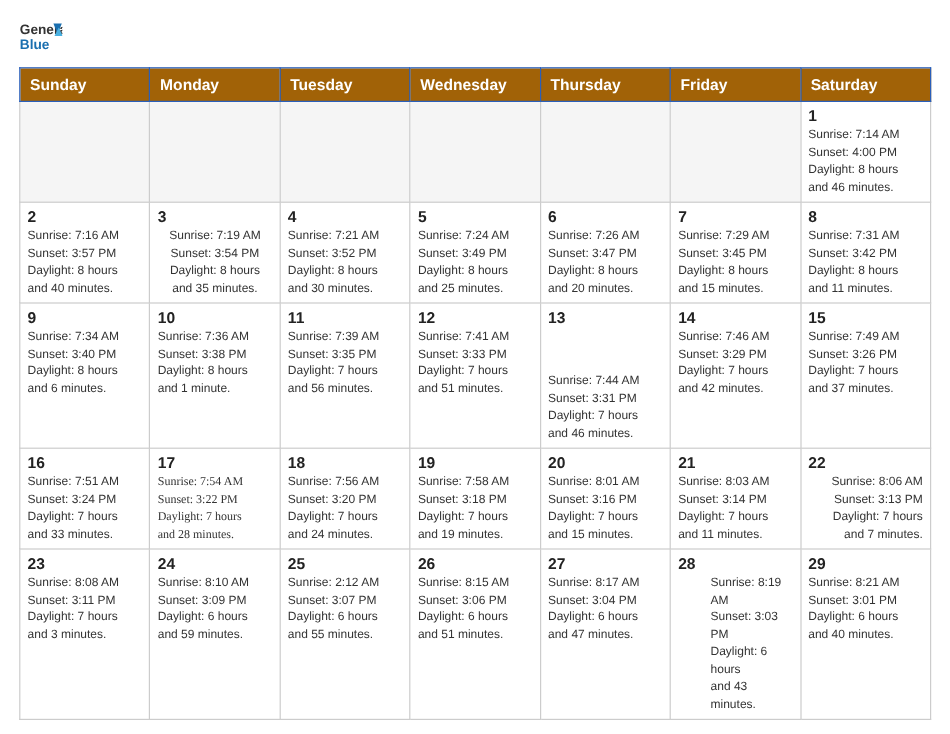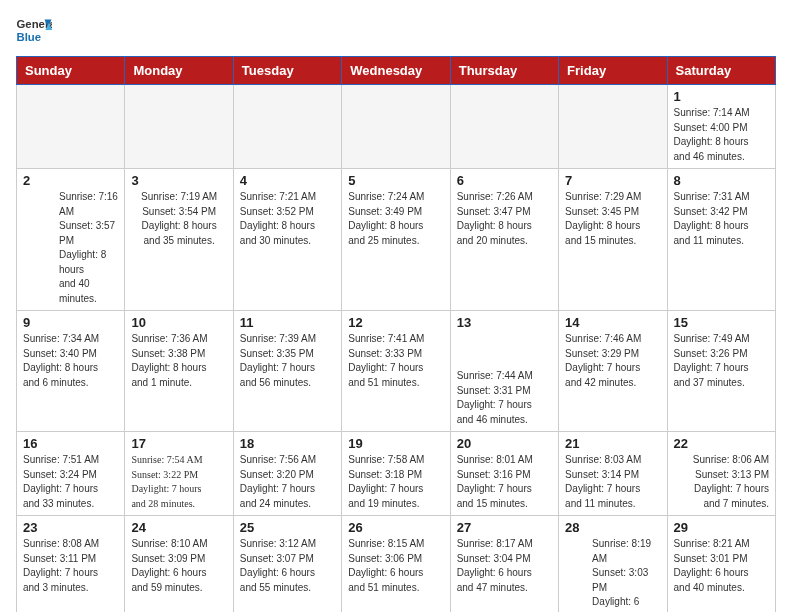--- a/index.html
+++ b/index.html
@@ -37,21 +37,21 @@
     .location {
       font-size: 14px;
       color: #444;
     }
     .calendar {
       width: 100%;
       border-collapse: collapse;
       border: 1px solid #ccc;
     }
     .calendar th {
-      background-color: #b91c1c;
+      background-color: #a16207;
       color: #fff;
       font-size: 13px;
       font-weight: bold;
       padding: 6px 8px;
       text-align: left;
       border: 1px solid #2a5fba;
     }
     .calendar td {
       width: 108px;
       vertical-align: top;
@@ -123,21 +123,21 @@
           <span class="day-number">1</span>
           <div class="day-info" style="white-space: pre-line;">Sunrise: 7:14 AM
 Sunset: 4:00 PM
 Daylight: 8 hours
 and 46 minutes.</div>
         </td>
       </tr>
       <tr>
         <td>
           <span class="day-number">2</span>
-          <div class="day-info" style="white-space: pre-line; margin-left: 36px;">Sunrise: 7:16 AM
+          <div class="day-info" style="white-space: pre-line;">Sunrise: 7:16 AM
 Sunset: 3:57 PM
 Daylight: 8 hours
 and 40 minutes.</div>
         </td>
         <td>
           <span class="day-number">3</span>
           <div class="day-info" style="white-space: pre-line; text-align: center;">Sunrise: 7:19 AM
 Sunset: 3:54 PM
 Daylight: 8 hours
 and 35 minutes.</div>
@@ -290,21 +290,21 @@
         </td>
         <td>
           <span class="day-number">24</span>
           <div class="day-info" style="white-space: pre-line;">Sunrise: 8:10 AM
 Sunset: 3:09 PM
 Daylight: 6 hours
 and 59 minutes.</div>
         </td>
         <td>
           <span class="day-number">25</span>
-          <div class="day-info" style="white-space: pre-line;">Sunrise: 3:12 AM
+          <div class="day-info" style="white-space: pre-line;">Sunrise: 2:12 AM
 Sunset: 3:07 PM
 Daylight: 6 hours
 and 55 minutes.</div>
         </td>
         <td>
           <span class="day-number">26</span>
           <div class="day-info" style="white-space: pre-line;">Sunrise: 8:15 AM
 Sunset: 3:06 PM
 Daylight: 6 hours
 and 51 minutes.</div>

